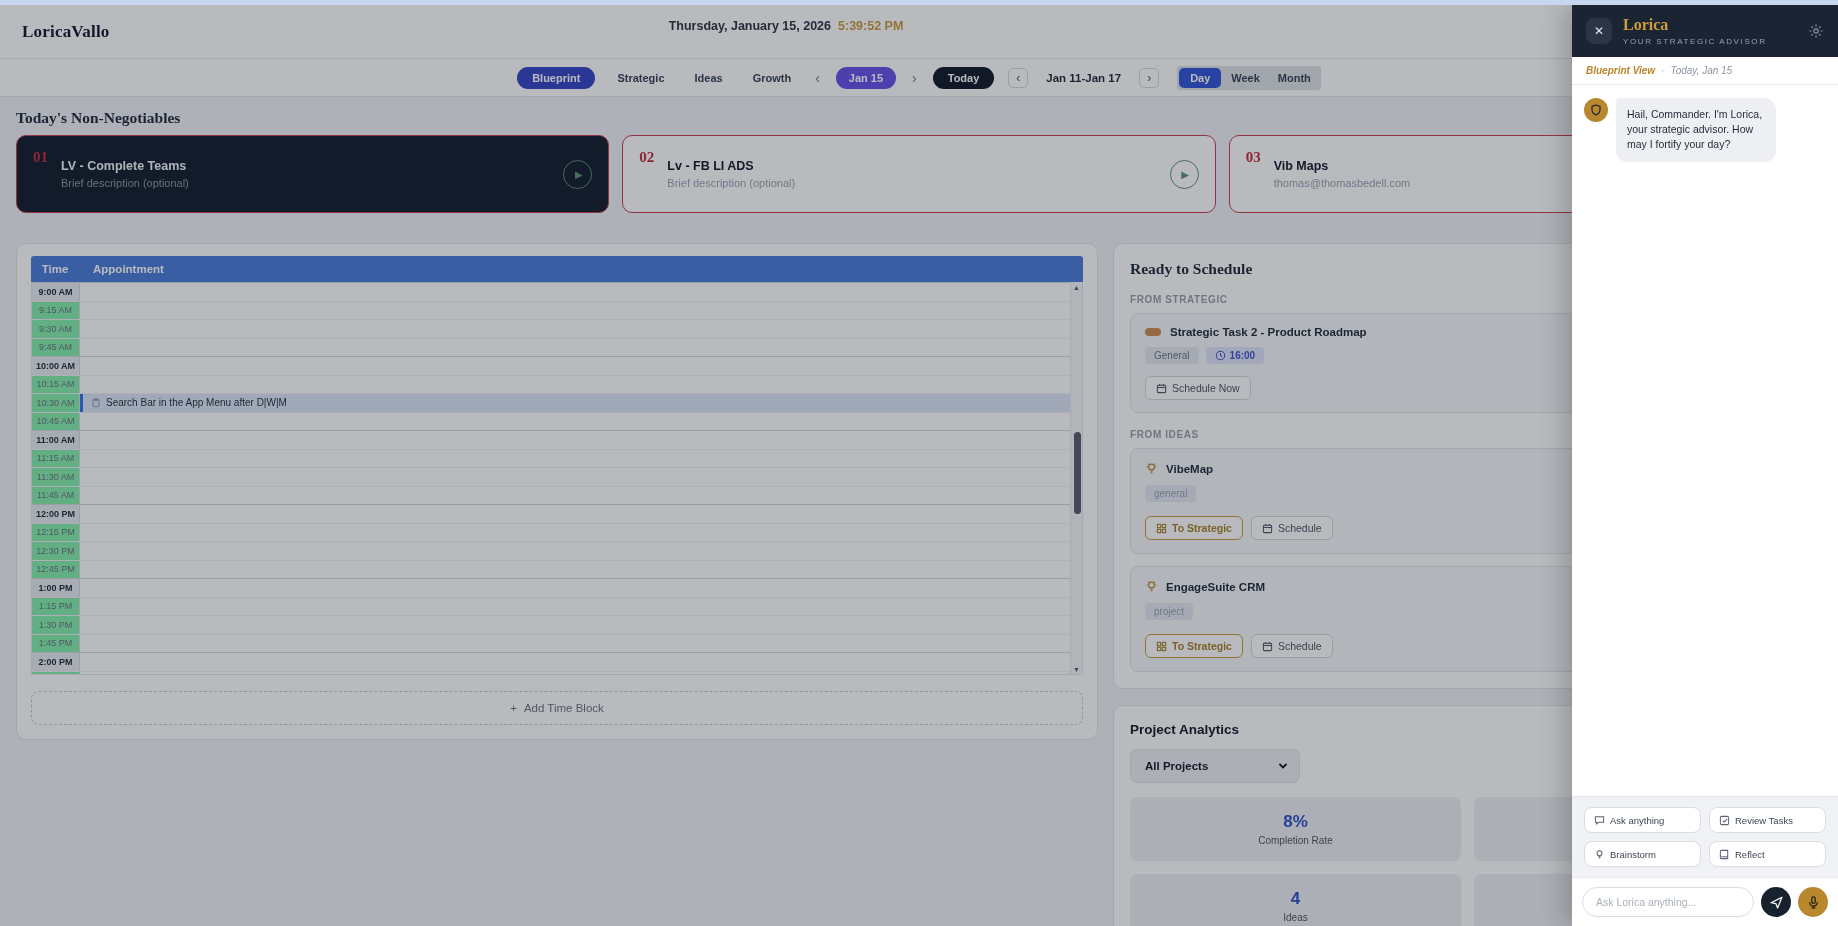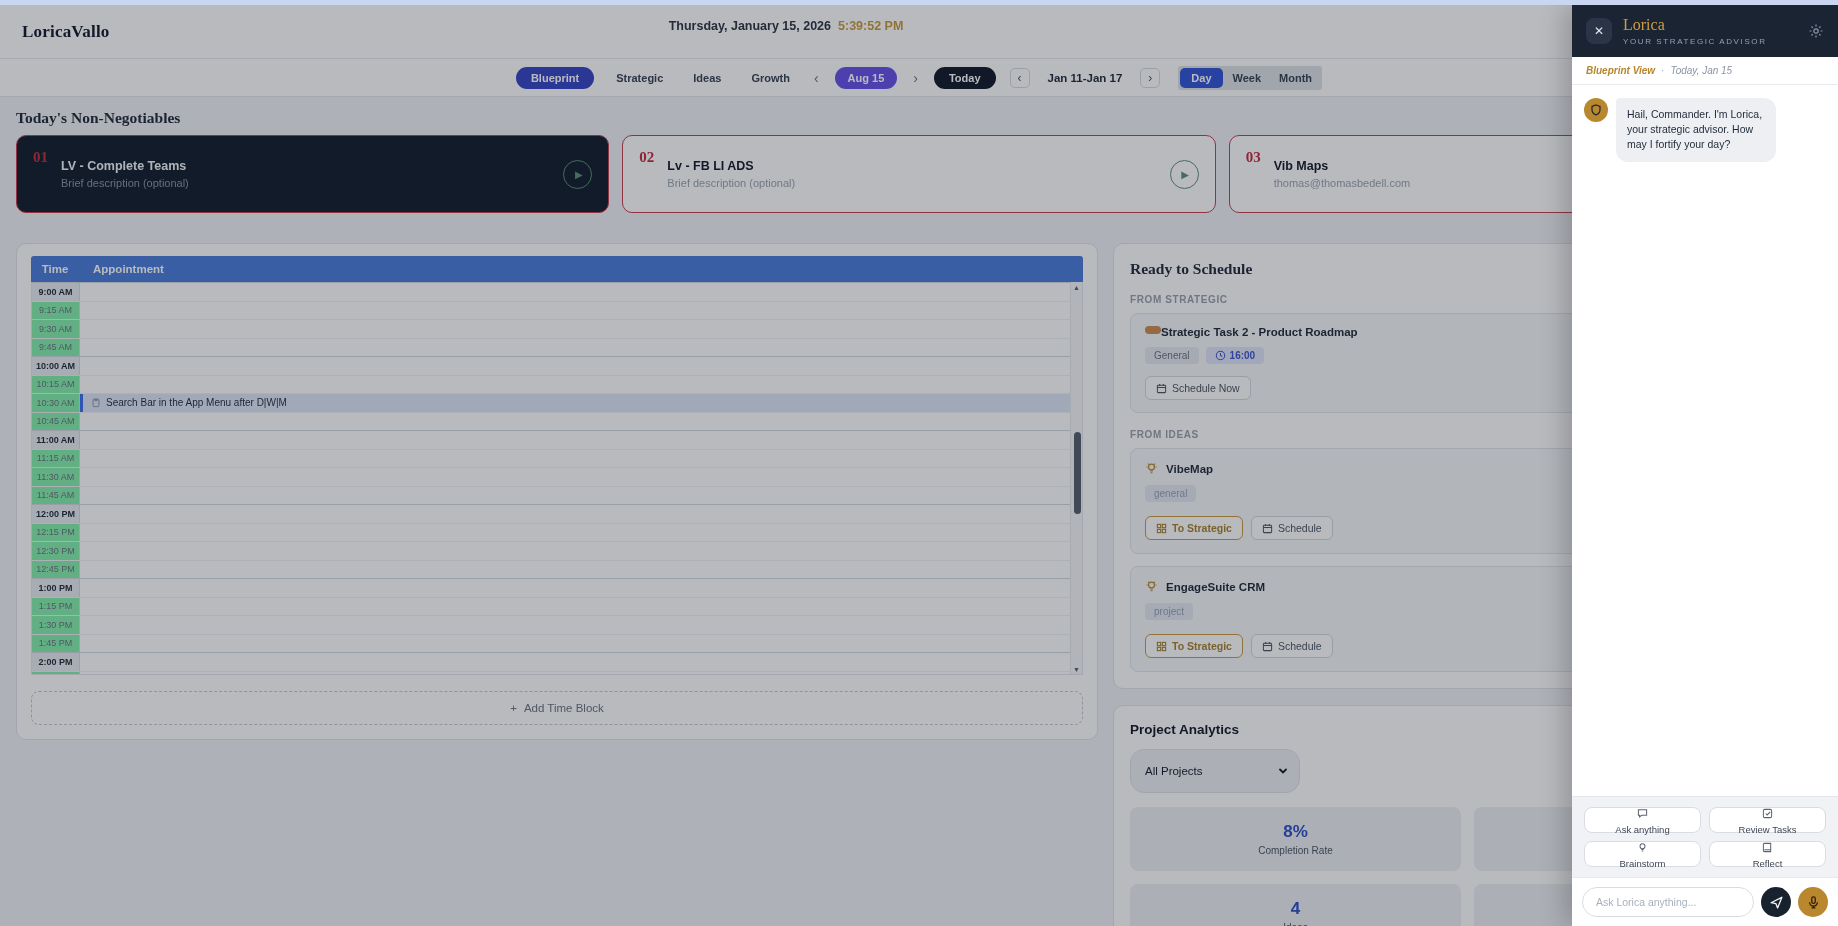--- a/index.html
+++ b/index.html
@@ -63,66 +63,66 @@
   .sb-arrow { font-size:7px; color:#555e6b; cursor:pointer; }
   .sb-thumb { position:absolute; top:150px; left:2.5px; width:7px; height:82px; background:#555e6b; border-radius:4px; cursor:grab; }
   .add-block { margin-top:16px; height:34px; border:1.5px dashed #c3c8cf; border-radius:8px; display:flex; align-items:center; justify-content:center; gap:7px; color:#6b7280; font-size:11.5px; cursor:pointer; background:transparent; width:100%; }
 
   
   .right-col { width:709px; display:flex; flex-direction:column; gap:16px; }
   .card { background:#ffffff; border:1px solid #e0e3e8; border-radius:10px; padding:16px; }
   .ready-title { font-family:"Liberation Serif", serif; font-weight:bold; font-size:15.5px; color:#1f2937; }
   .group-label { font-size:10px; font-weight:bold; letter-spacing:.6px; color:#98a0ac; margin-top:16px; }
   .task-card { margin-top:8px; background:#f7f8fa; border:1px solid #e2e5ea; border-radius:8px; padding:12px 14px; }
-  .task-titlerow { display:flex; align-items:flex-start; }
+  .task-titlerow { display:flex; align-items:center; gap:9px; }
   .orange-pill { width:16px; height:8px; border-radius:4px; background:#cd8b4e; }
   .task-title { font-size:11.5px; font-weight:bold; color:#1f2937; }
   .badges { display:flex; gap:7px; margin-top:9px; }
   .badge { font-size:10px; border-radius:4px; padding:3px 9px; background:#e6e9ee; color:#6b7280; }
   .badge.time { background:#e0e5f8; color:#3d53cc; font-weight:bold; display:flex; align-items:center; gap:4px; }
   .btn { display:inline-flex; align-items:center; gap:5px; border:1px solid #d3d7de; background:#ffffff; border-radius:6px; padding:5px 10px; font-size:10.5px; color:#4b5563; cursor:pointer; }
   .btn.gold { border-color:#c79a3e; color:#a8812c; font-weight:bold; }
   .task-card .btn { margin-top:12px; }
   .idea-card { margin-top:8px; background:#f7f8fa; border:1px solid #e2e5ea; border-radius:8px; padding:13px 14px; }
   .idea-card + .idea-card { margin-top:12px; }
   .idea-titlerow { display:flex; align-items:center; gap:8px; }
   .bulb { color:#b8872e; display:flex; }
   .idea-title { font-size:11.5px; font-weight:bold; color:#1f2937; }
   .tagrow { margin-top:8px; }
   .tag { display:inline-block; font-size:10px; border-radius:4px; padding:3px 9px; background:#e4e9f1; color:#98a2b3; }
   .idea-actions { display:flex; gap:8px; margin-top:14px; }
 
   .an-title { font-size:13.5px; font-weight:bold; color:#111827; }
-  .an-select { margin-top:12px; width:170px; height:44px; background:#eef0f4; border:1px solid #dfe2e8; border-radius:14px; display:flex; align-items:center; justify-content:space-between; padding:0 10px 0 14px; font-size:11.5px; font-weight:normal; color:#111827; cursor:pointer; }
+  .an-select { margin-top:12px; width:170px; height:34px; background:#eef0f4; border:1px solid #dfe2e8; border-radius:7px; display:flex; align-items:center; justify-content:space-between; padding:0 10px 0 14px; font-size:11.5px; font-weight:bold; color:#111827; cursor:pointer; }
   .stats-grid { margin-top:14px; display:grid; grid-template-columns:1fr 1fr; gap:13px; }
   .stat { background:#eef0f3; border-radius:8px; height:64px; display:flex; flex-direction:column; align-items:center; justify-content:center; }
   .stat-value { font-size:17px; font-weight:bold; color:#2d50c8; }
   .stat-label { font-size:10px; color:#4b5563; margin-top:3px; }
 
   
   .dim { position:absolute; inset:0; background:rgba(20,27,41,0.30); z-index:5; }
 
   
   .chat { position:absolute; top:5px; right:0; bottom:0; width:266px; background:#ffffff; z-index:10; display:flex; flex-direction:column; box-shadow:-8px 0 24px rgba(0,0,0,0.20); }
   .chat-head { background:#1a2433; padding:11px 14px; display:flex; align-items:center; gap:11px; }
   .close-btn { width:26px; height:26px; border-radius:8px; background:#2b3547; color:#e5e7eb; font-size:12px; display:flex; align-items:center; justify-content:center; cursor:pointer; border:none; }
   .chat-id { flex:1; }
-  .chat-name { font-family:"Liberation Serif", serif; font-weight:normal; font-size:16px; color:#cf9d3e; }
+  .chat-name { font-family:"Liberation Serif", serif; font-weight:bold; font-size:16px; color:#cf9d3e; }
   .chat-sub { font-size:8px; letter-spacing:1.6px; color:#95a1b4; margin-top:3px; }
   .gear { color:#8b98ab; font-size:15px; cursor:pointer; background:none; border:none; }
   .chat-context { height:28px; background:#ffffff; border-bottom:1px solid #e8eaee; display:flex; align-items:center; gap:6px; padding:0 14px;font-style:italic; }
   .ctx-view { font-size:10px; font-weight:bold; color:#b8862b; }
   .ctx-dot { color:#9ca3af; font-size:10px; }
   .ctx-date { font-size:10px; color:#8b94a3; }
   .chat-msgs { flex:1; padding:13px 12px; overflow:hidden; }
   .msg { display:flex; gap:8px; align-items:flex-start; }
   .avatar { width:24px; height:24px; border-radius:50%; background:#b8872e; color:#1b2433; display:flex; align-items:center; justify-content:center; flex:none; }
   .bubble { background:#edeff3; border-radius:4px 12px 12px 12px; padding:9px 11px; max-width:160px; font-size:10.5px; line-height:1.45; color:#1f2937; }
   .quick { background:#f0f2f6; border-top:1px solid #e3e6eb; padding:10px 12px; display:grid; grid-template-columns:1fr 1fr; gap:8px; }
-  .qbtn { background:#ffffff; border:1px solid #d9dde3; border-radius:8px; height:26px; font-size:9.5px; color:#3d4654; display:flex; align-items:center; justify-content:flex-start; gap:5px; padding:0 9px; cursor:pointer; font-family:"Liberation Sans", sans-serif;flex-direction:column; }
+  .qbtn { background:#ffffff; border:1px solid #d9dde3; border-radius:8px; height:26px; font-size:9.5px; color:#3d4654; display:flex; align-items:center; justify-content:flex-start; gap:5px; padding:0 9px; cursor:pointer; font-family:"Liberation Sans", sans-serif; }
   .qbtn .qi { color:#5b6472; display:flex; }
   .chat-inputbar { background:#ffffff; border-top:1px solid #e8eaee; padding:9px 10px; display:flex; align-items:center; gap:7px; }
   .chat-input { flex:1; height:30px; border:1px solid #d9dde3; border-radius:999px; padding:0 13px; font-size:10.5px; color:#374151; outline:none; font-family:"Liberation Sans", sans-serif; }
   .chat-input::placeholder { color:#a8b0bc; }
   .roundbtn { width:30px; height:30px; border-radius:50%; border:none; display:flex; align-items:center; justify-content:center; cursor:pointer; flex:none; }
   .sendbtn { background:#18222f; color:#f3f4f6; }
   .micbtn { background:#b8872e; color:#2a2010; }
 
   svg { display:block; }
 </style>
@@ -140,21 +140,21 @@
       <span class="time">5:39:52 PM</span>
     </div>
   </header>
 
   <nav class="navbar">
     <span class="pill blueprint">Blueprint</span>
     <span class="navtab">Strategic</span>
     <span class="navtab">Ideas</span>
     <span class="navtab">Growth</span>
     <span class="chev">‹</span>
-    <span class="pill jan15">Aug 15</span>
+    <span class="pill jan15">Jan 15</span>
     <span class="chev">›</span>
     <span class="pill today">Today</span>
     <span class="chevbox">‹</span>
     <span class="weekrange">Jan 11-Jan 17</span>
     <span class="chevbox">›</span>
     <div class="seg">
       <span class="segitem active">Day</span>
       <span class="segitem">Week</span>
       <span class="segitem">Month</span>
     </div>

